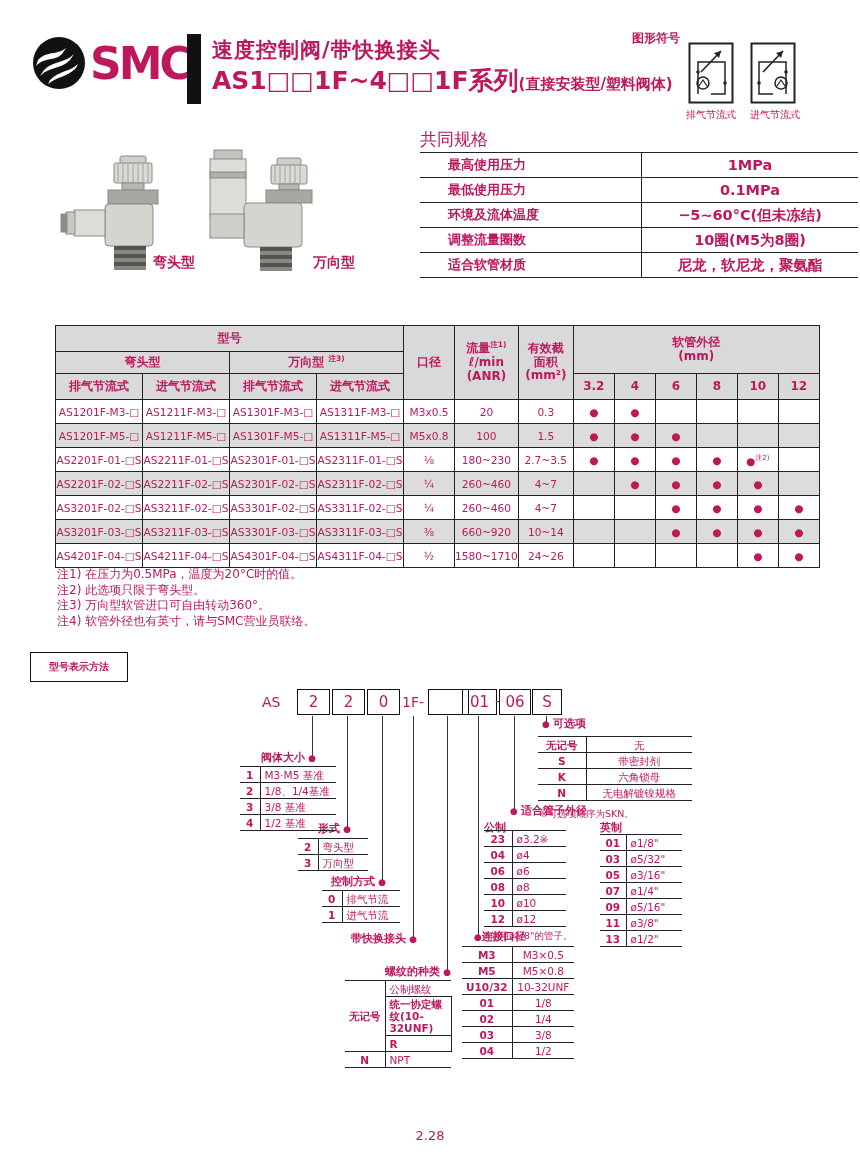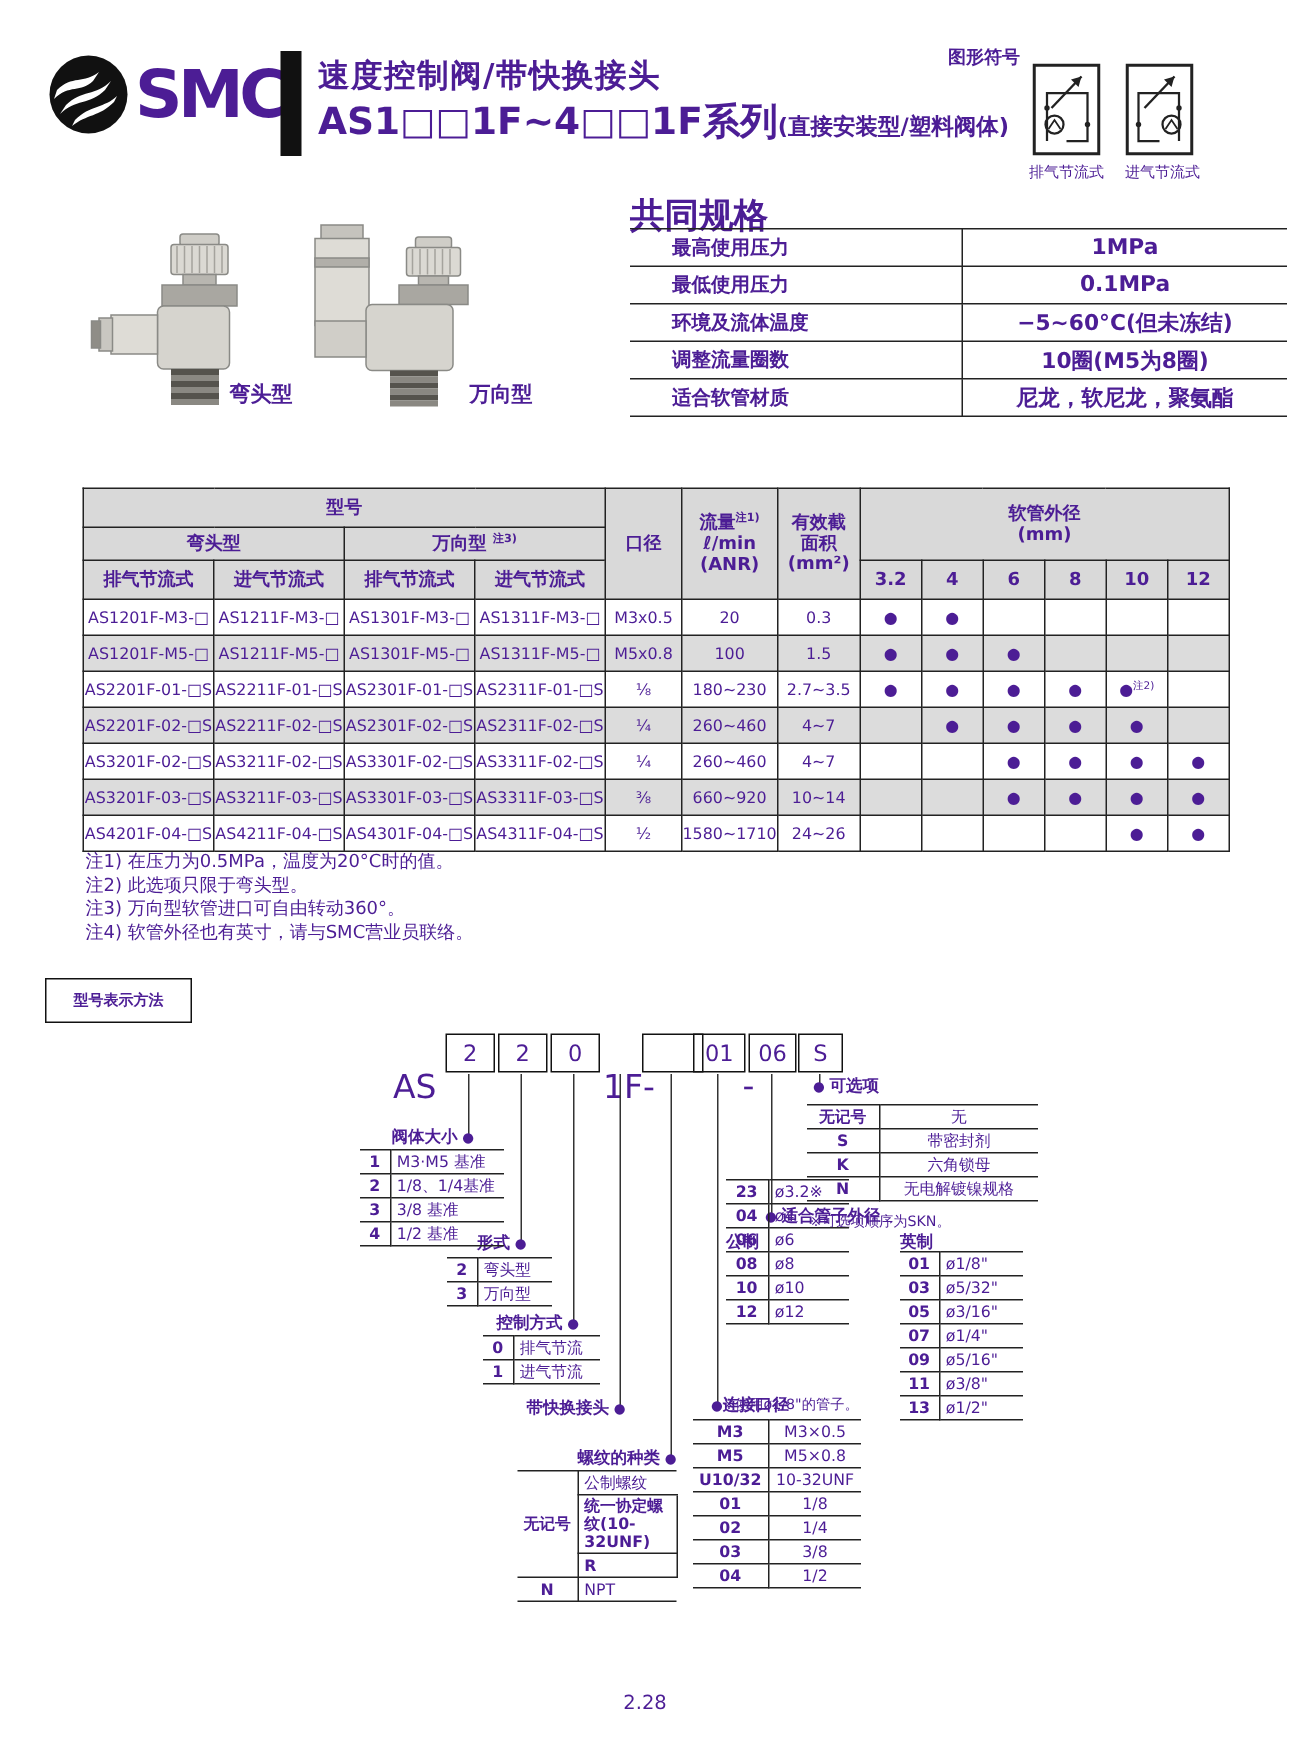--- a/index.html
+++ b/index.html
@@ -1,33 +1,33 @@
 <!DOCTYPE html>
 <html><head>
 <meta charset="utf-8">
 <style>
   html,body{margin:0;padding:0;background:#fff;}
   .page{position:relative;width:860px;height:1171px;background:#ffffff;overflow:hidden;
-        font-family:"DejaVu Sans",sans-serif;color:#4c1d95;}
+        font-family:"DejaVu Sans",sans-serif;color:#be185d;}
   .abs{position:absolute;}
 
   
   .brand-text{font-size:44px;font-weight:900;letter-spacing:-3px;line-height:1;}
   .hdr-bar{width:14px;height:70px;background:#111;}
   .title-cn{font-size:21px;font-weight:bold;letter-spacing:1px;}
   .series-line{font-size:25px;font-weight:bold;white-space:nowrap;}
   .series-suffix{font-size:15px;font-weight:bold;}
   .sym-label{font-size:12px;font-weight:bold;}
   .sym-caption{font-size:10px;width:70px;text-align:center;}
 
   
   .photo-label{font-size:14px;font-weight:bold;}
 
   
-  .spec-title{font-size:23px;font-weight:bold;}
+  .spec-title{font-size:17px;font-weight:normal;}
   table.spec{border-collapse:collapse;width:438px;table-layout:fixed;}
   table.spec td{border-bottom:1.2px solid #222;height:22px;font-size:13px;}
   table.spec tr:first-child td{border-top:1.2px solid #222;}
   table.spec td.sl{width:192px;padding-left:28px;font-weight:bold;border-right:1.2px solid #222;}
   table.spec td.sv{text-align:center;font-weight:bold;font-size:14.5px;}
 
   
   table.model{border-collapse:collapse;table-layout:fixed;border:1.6px solid #111;}
   table.model th,table.model td{border:1px solid #222;padding:0;}
   table.model th{background:#d9d9d9;font-size:12px;font-weight:bold;line-height:1.15;}
@@ -36,21 +36,21 @@
   table.model sup{font-size:7.5px;}
   td.port-cell{font-size:12px;}
   td.dot-cell{font-size:11px;}
   td.dot-cell sup{font-size:7px;}
 
   
   .notes{font-size:12px;line-height:15.5px;}
 
   
   .sec-box{border:1.6px solid #111;padding:7px 18px;font-size:10px;font-weight:bold;}
-  .code-txt{font-size:22px;line-height:26px;margin-top:24px;}
+  .code-txt{font-size:14px;line-height:26px;}
   .code-box{border:1.5px solid #111;height:24px;line-height:24px;text-align:center;font-size:15px;}
   .lead{width:1px;background:#333;}
   .dlabel{font-size:11px;font-weight:bold;white-space:nowrap;}
   .dlabel .blt{font-size:9px;}
   .ralign{text-align:right;}
   table.mini{border-collapse:collapse;font-size:10.5px;line-height:12px;}
   table.mini td{border-bottom:1px solid #222;padding:1px 4px;height:13px;}
   table.mini tr:first-child td{border-top:1px solid #222;}
   table.mini td:first-child{border-right:1px solid #222;text-align:center;font-weight:bold;}
   table.mini td:last-child{text-align:center;}
@@ -521,21 +521,21 @@
         <tr>
           <td>N</td>
           <td>无电解镀镍规格</td>
         </tr>
       </tbody>
     </table>
   <div class="abs mini-note" style="left:540px;top:808px;">※可选项顺序为SKN。</div>
 
   <div class="abs sub-label" style="left:484px;top:820px;text-align:right;">公制</div>
   <div class="abs sub-label" style="left:600px;top:820px;text-align:right;">英制</div>
-  <table class="abs mini vals-left" style="left:484px;top:786px;">
+  <table class="abs mini vals-left" style="left:484px;top:830px;">
     <colgroup>
         <col style="width:28px">
         <col style="width:54px">
       </colgroup>
       <tbody>
         <tr>
           <td>23</td>
           <td>ø3.2※</td>
         </tr>
         <tr>

